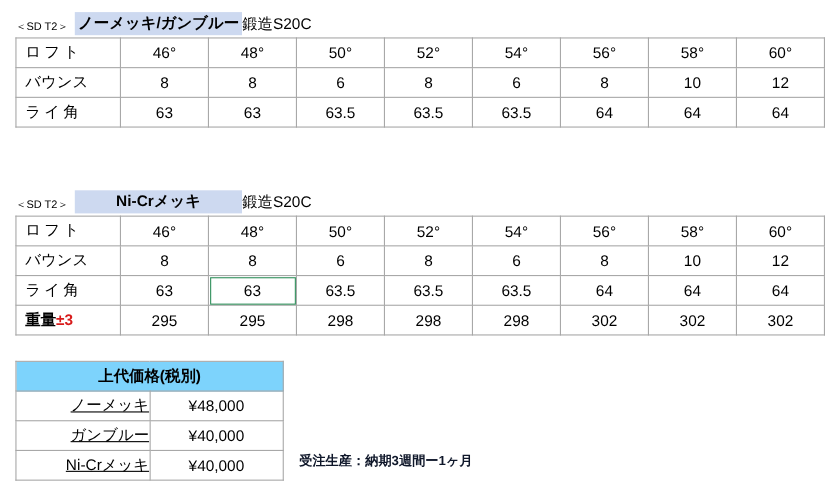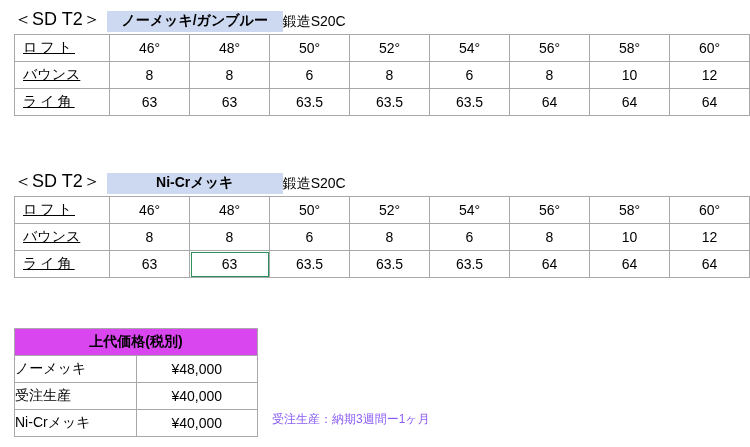--- a/index.html
+++ b/index.html
@@ -28,32 +28,32 @@
   #block1 { top: 8px; }
   #block2 { top: 170px; }
 
   .spec-header {
     display: flex;
     align-items: flex-end;
     height: 24px;
     margin-bottom: 2px;
   }
   .spec-title {
-    font-size: 18px;
+    font-size: 10px;
     letter-spacing: 0px;
     white-space: nowrap;
     padding-bottom: 1px;
   }
   .finish-tag {
     font-size: 14px;
     font-weight: bold;
     text-align: center;
     padding: 1px 0 2px 0;
     margin-left: 6px;
-    width: 176px;
+    width: 152px;
     box-sizing: border-box;
   }
   .finish-tag.blue { background: #cdd9f0; }
   .material {
     font-size: 14px;
     white-space: nowrap;
     padding-bottom: 1px;
   }
 
   table.spec {
@@ -67,21 +67,20 @@
     text-align: center;
     font-size: 14px;
     vertical-align: middle;
     padding: 0;
   }
   table.spec td.rowhead {
     width: 86px;
     text-align: left;
     padding-left: 8px;
     letter-spacing: 3px;
-    text-decoration: underline;
   }
   table.spec td.rowhead.tight {
     letter-spacing: 0px;
   }
   table.spec td.datacell {
     width: 79px;
   }
   .pm-red { color: #d81b1b; }
   .cell-focus {
     outline: 1px solid #2f8f5b;
@@ -100,39 +99,41 @@
     width: 244px;
   }
   table.price td {
     border: 1px solid #a8a8a8;
     height: 26px;
     font-size: 14px;
     vertical-align: middle;
     padding: 0;
   }
   table.price td.price-title {
-    background: #d946ef;
+    background: #7dd3fc;
     text-align: center;
     font-weight: bold;
   }
   table.price td.pname {
     width: 154px;
-    text-align: left;
+    text-align: right;
+    text-decoration: underline;
   }
   table.price td.pval {
     width: 90px;
     text-align: center;
   }
   .order-note {
     position: absolute;
     left: 272px;
     top: 411px;
     font-size: 12px;
-    color: #8b5cf6;
+    color: #0f172a;
     white-space: nowrap;
+    font-weight: bold;
   }
 </style>
 </head>
 <body>
 
 <div class="page">
 
   <div class="spec-block" id="block1">
     <div class="spec-header">
       <span class="spec-title">＜SD T2＞</span>
@@ -212,36 +213,47 @@
         <td class="rowhead">ライ角</td>
         <td class="datacell">63</td>
         <td class="datacell cell-focus">63</td>
         <td class="datacell">63.5</td>
         <td class="datacell">63.5</td>
         <td class="datacell">63.5</td>
         <td class="datacell">64</td>
         <td class="datacell">64</td>
         <td class="datacell">64</td>
       </tr>
+      <tr>
+        <td class="rowhead tight"><b>重量</b><b class="pm-red">±3</b></td>
+        <td class="datacell">295</td>
+        <td class="datacell">295</td>
+        <td class="datacell">298</td>
+        <td class="datacell">298</td>
+        <td class="datacell">298</td>
+        <td class="datacell">302</td>
+        <td class="datacell">302</td>
+        <td class="datacell">302</td>
+      </tr>
     </tbody>
       </table>
   </div>
 
   <div id="price-block">
     <table class="price">
       <tbody>
           <tr>
         <td class="price-title" colspan="2">上代価格(税別)</td>
       </tr>
       <tr>
         <td class="pname">ノーメッキ</td>
         <td class="pval">¥48,000</td>
       </tr>
       <tr>
-        <td class="pname">受注生産</td>
+        <td class="pname">ガンブルー</td>
         <td class="pval">¥40,000</td>
       </tr>
       <tr>
         <td class="pname">Ni-Crメッキ</td>
         <td class="pval">¥40,000</td>
       </tr>
     </tbody>
       </table>
   </div>
 

